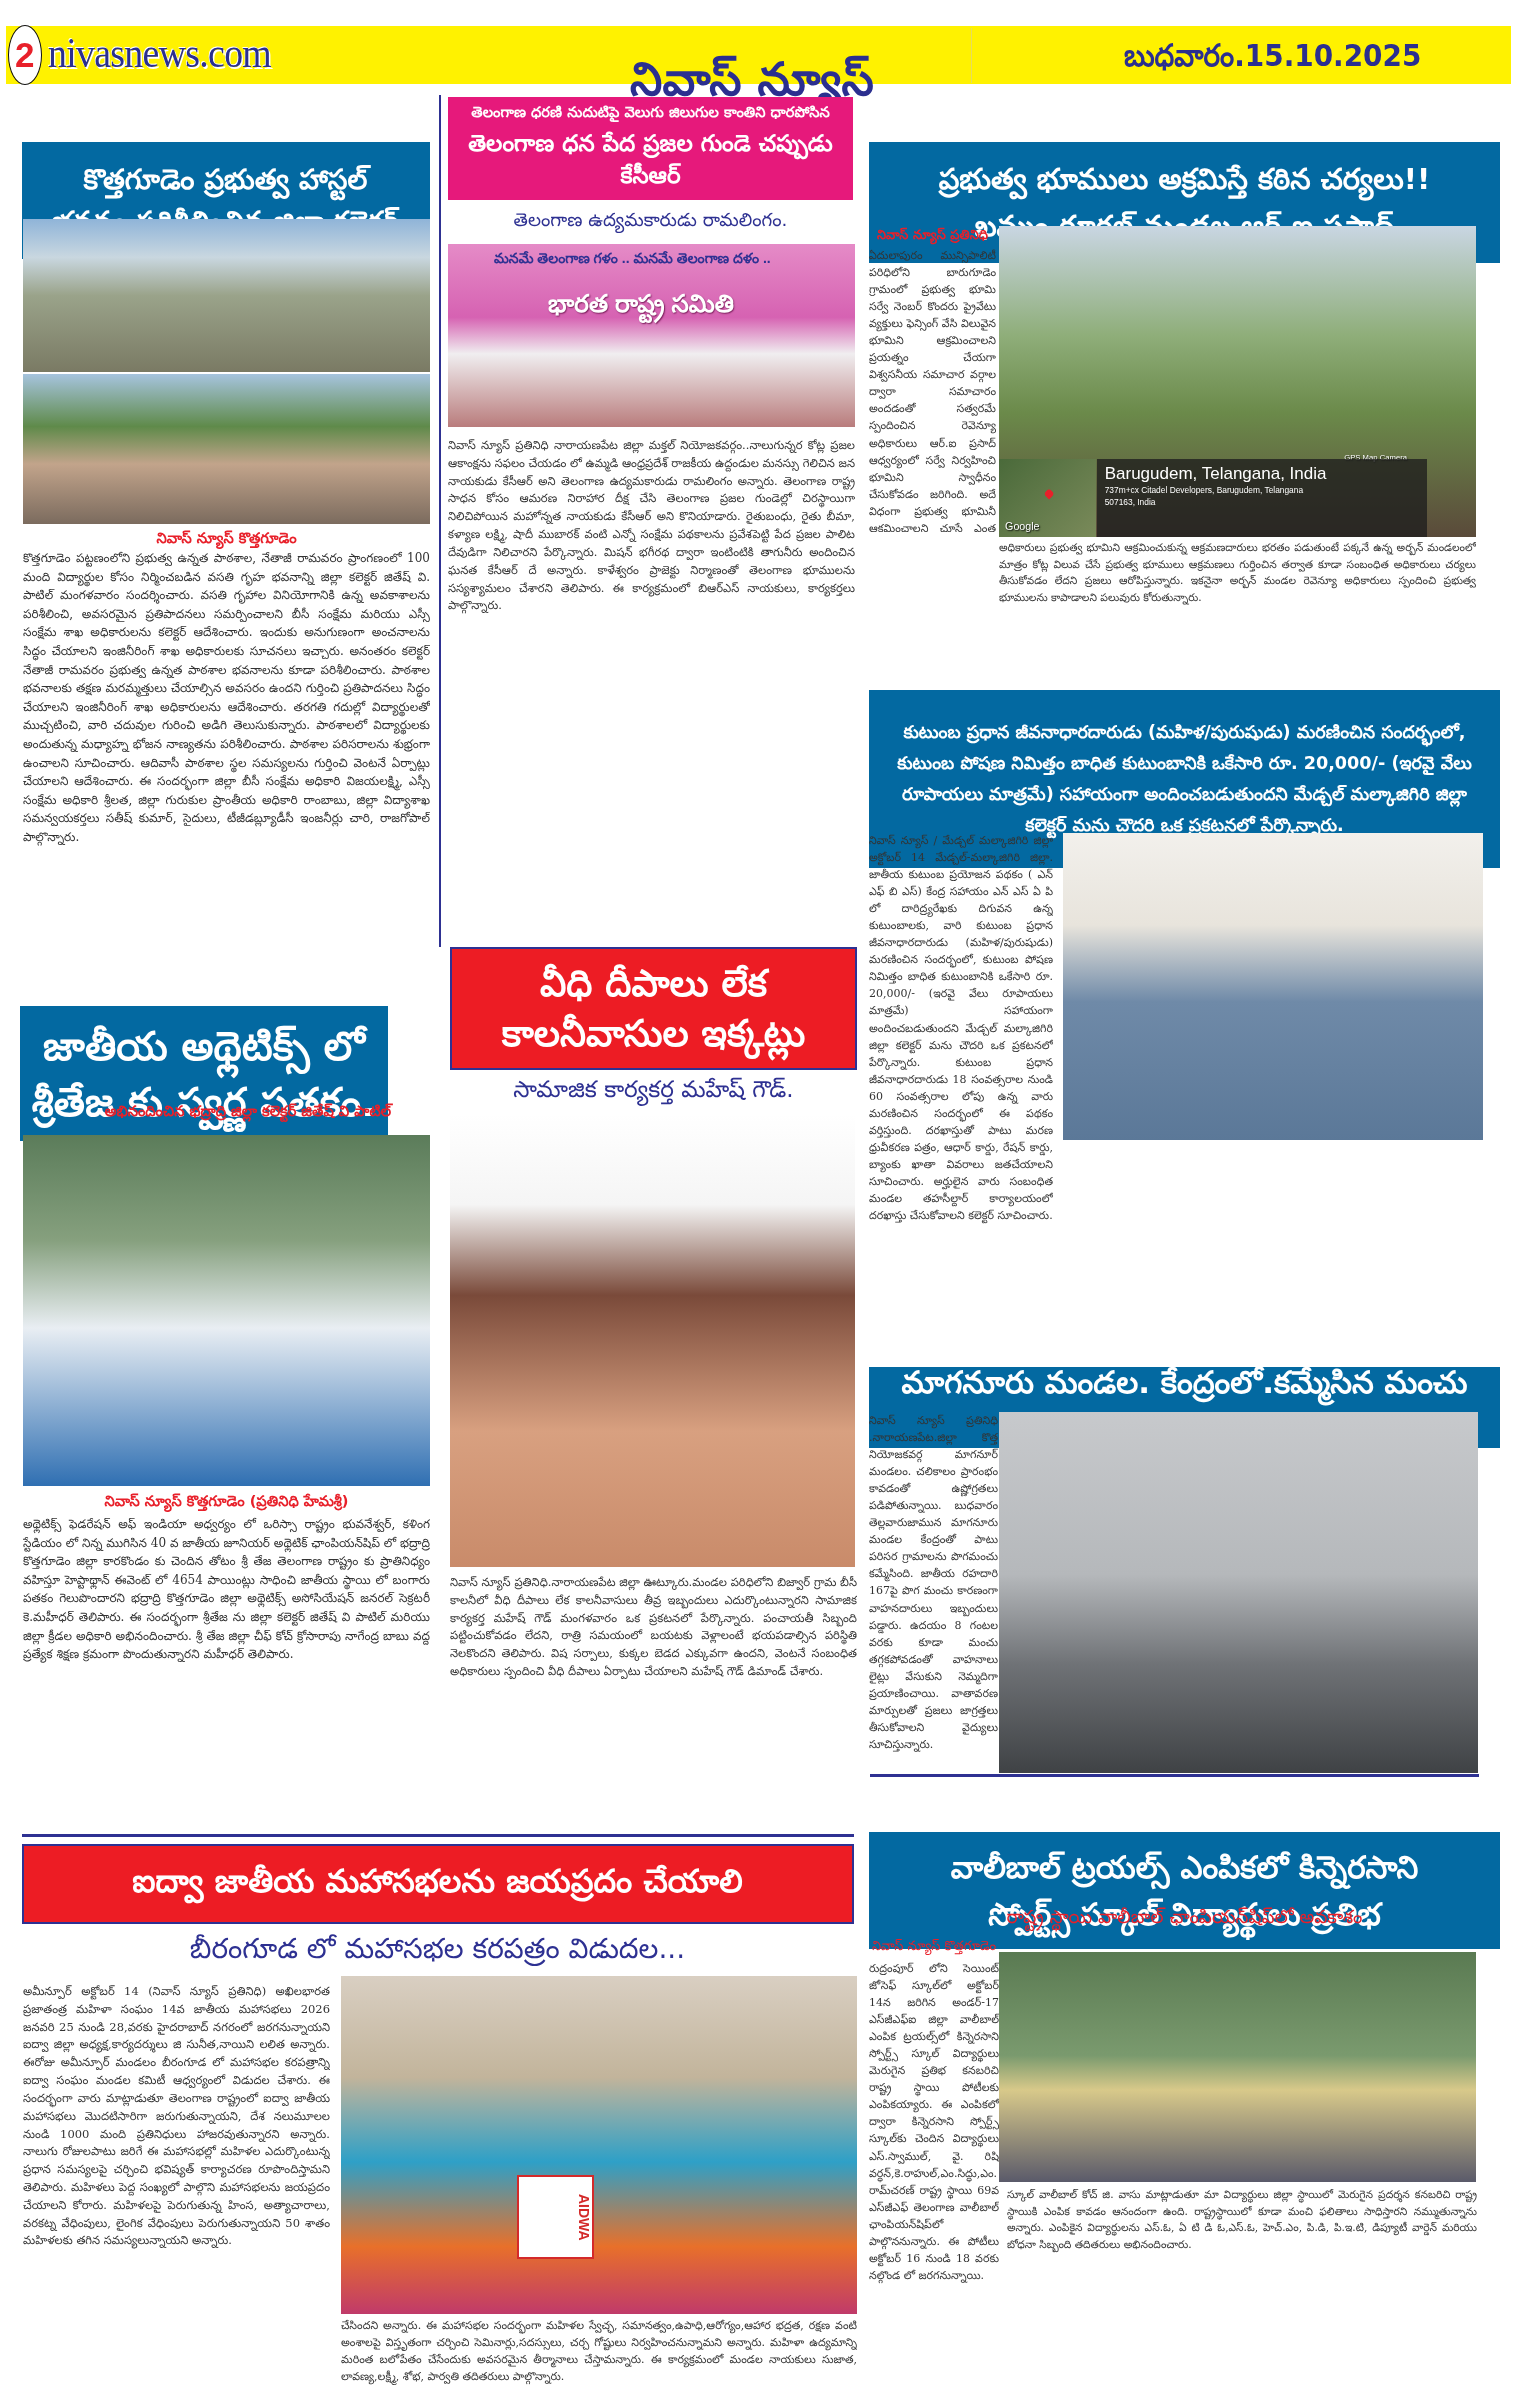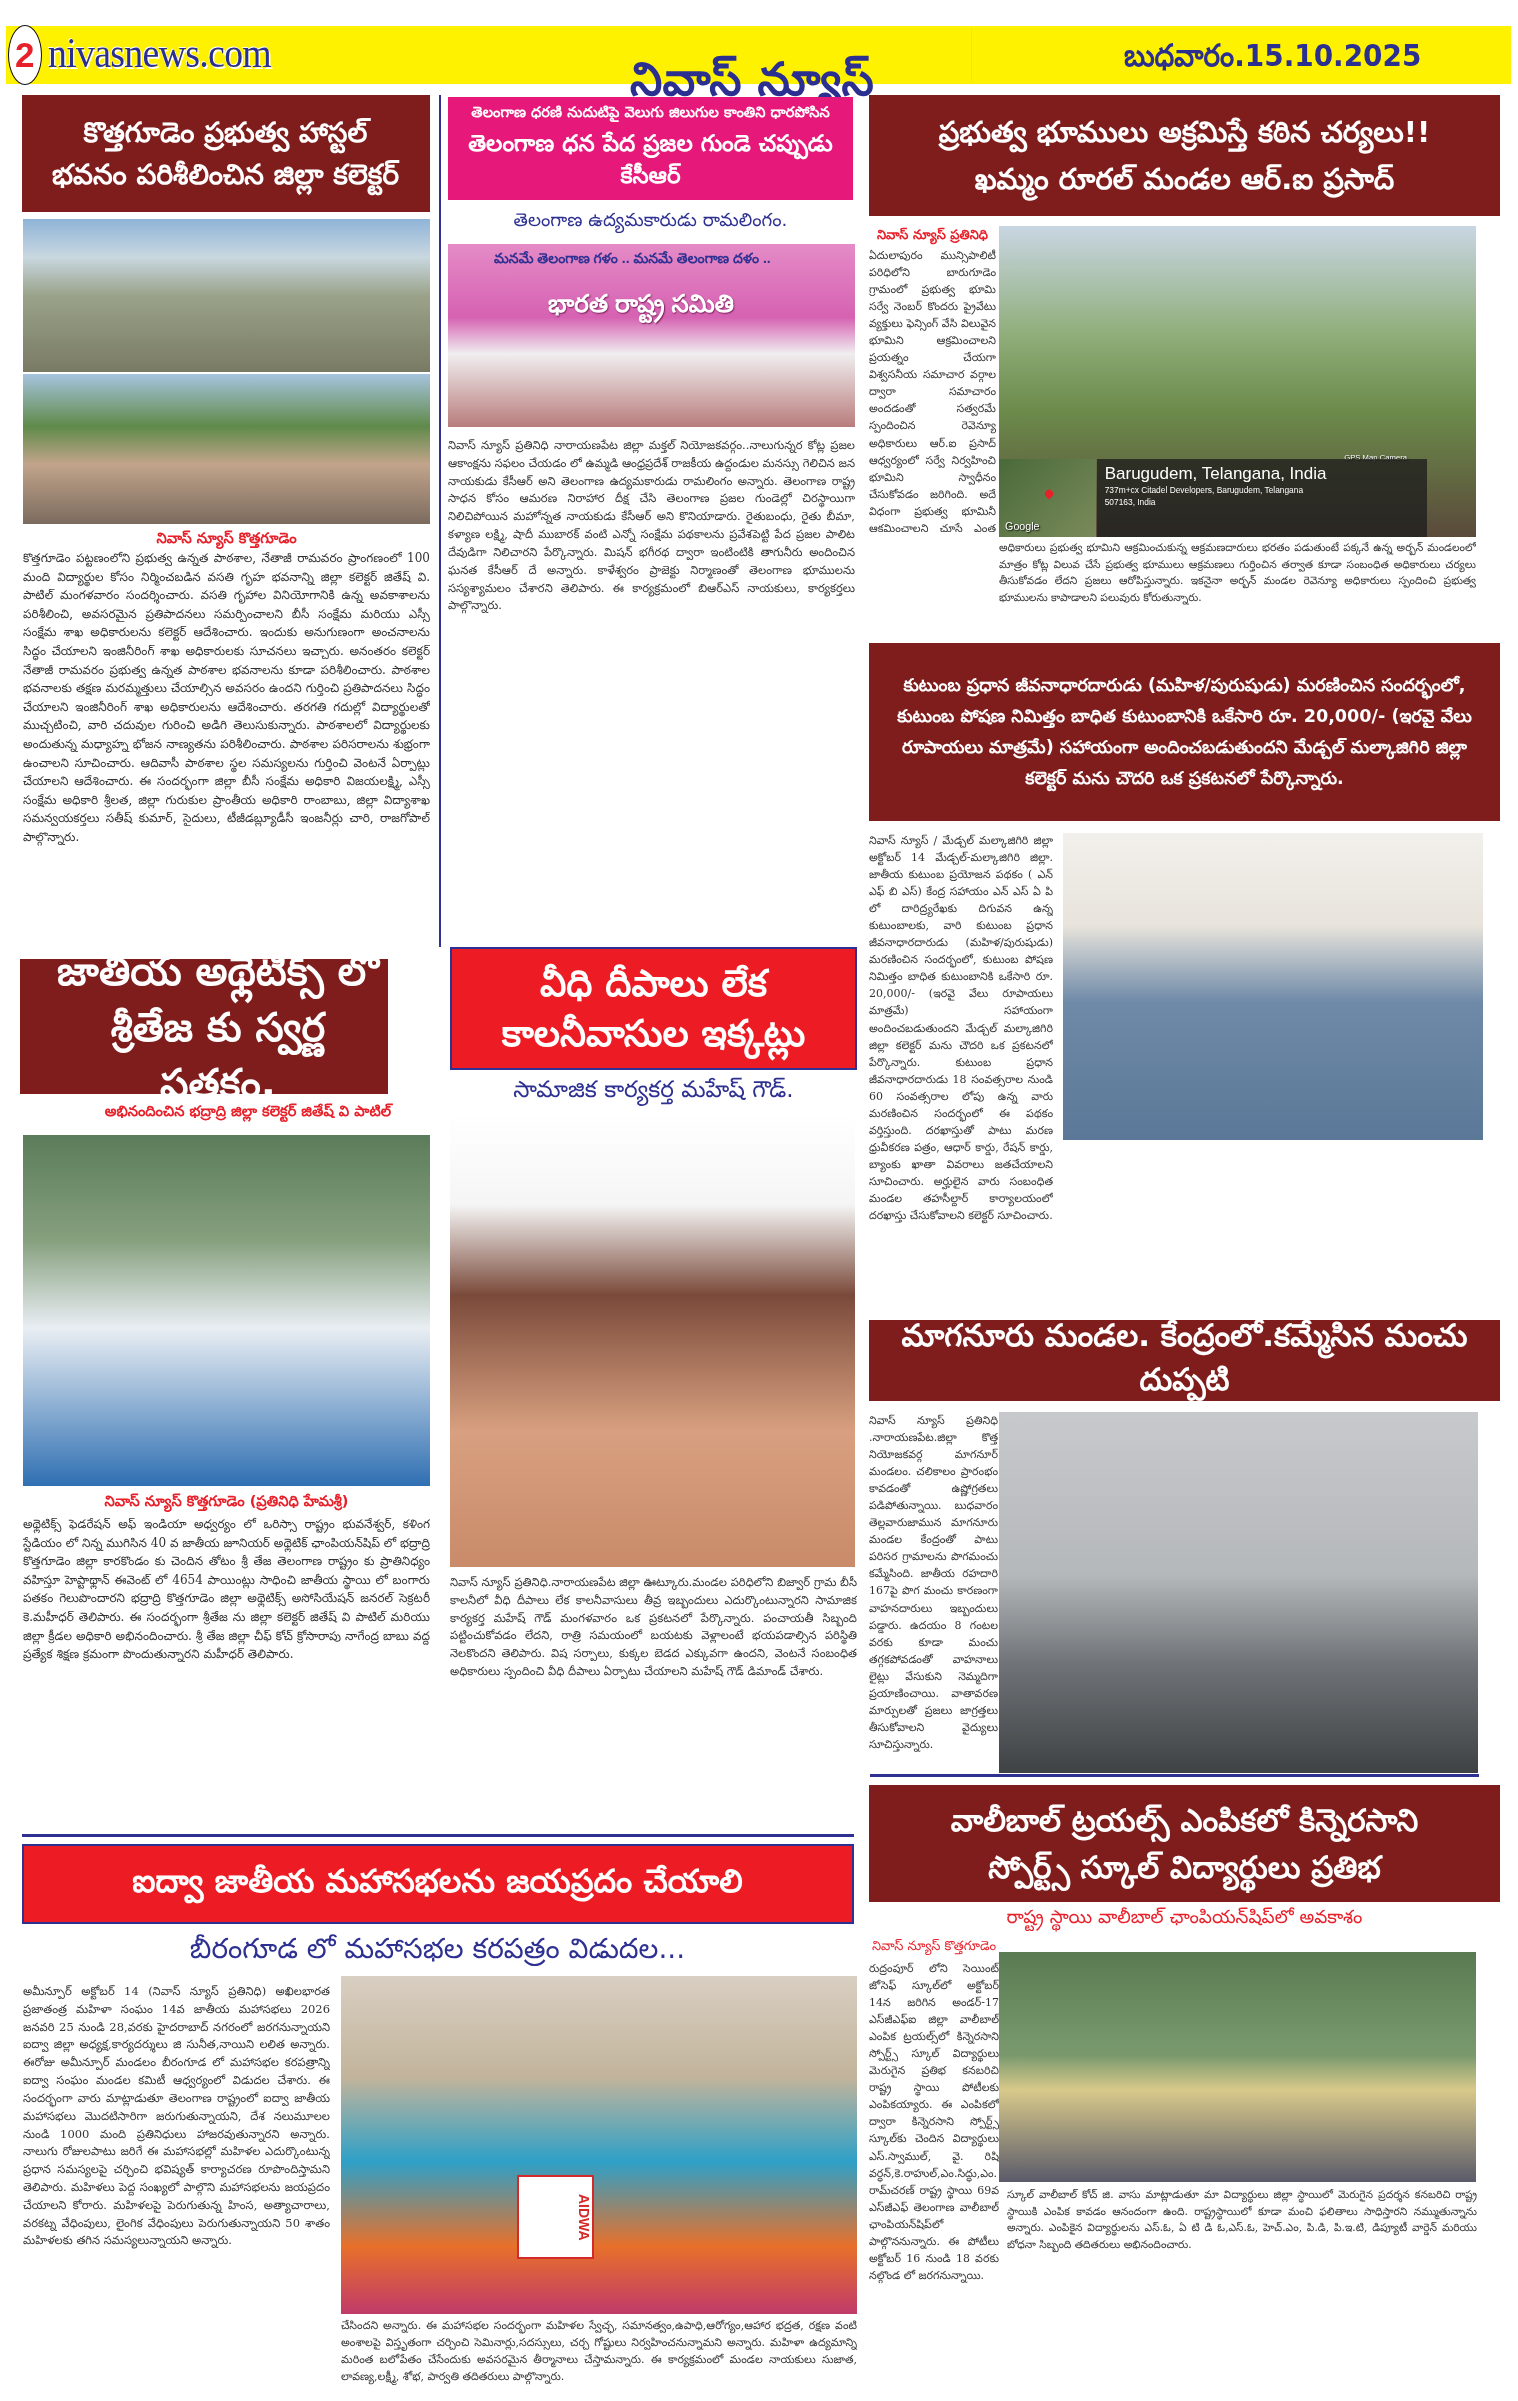--- a/index.html
+++ b/index.html
@@ -12,21 +12,21 @@
   .page-num { left: 7.7px; top: 24.6px; width: 34px; height: 60px; border: 1.5px solid #111; border-radius: 50%; background: #fff;
               color: #e8202a; font-family: "Liberation Sans", sans-serif; font-weight: bold; font-size: 35px; line-height: 57px; text-align: center; }
   .site { left: 48px; top: 28px; font-family: "Liberation Serif", serif; font-size: 43px; color: #2b2f8f; letter-spacing: -0.8px;
           text-shadow: 1.5px 1.5px 0 #fff, -0.8px -0.8px 0 #fff; transform: scaleX(0.88); transform-origin: left center; }
   .paper-name { left: 583px; top: 28px; width: 338px; text-align: center; font-size: 46px; font-weight: bold; color: #2b2f8f; margin-top: 24px; }
   .date { left: 1124px; top: 37px; font-size: 31px; font-weight: bold; color: #2b2f8f; transform: scaleX(0.9); transform-origin: left center; }
   .mast-div { left: 971px; top: 28px; width: 0.8px; height: 55px; background: #e5dc60; }
 
   
   .banner { color: #fff; font-weight: bold; text-align: center; display: flex; flex-direction: column; justify-content: center; align-items: center; }
-  .blue { background: #7f1d1d; }
+  .blue { background: #0369a1; margin-top: 47px; }
   .red { background: #ed1c24; border: 2.3px solid #2e3192; }
   .pink { background: #e6197b; }
 
   .byline { color: #e8202a; text-align: center; font-weight: bold; }
   .subhead-blue { color: #2e3192; text-align: center; font-weight: normal; }
 
   .body-text { font-family: "DejaVu Serif", serif; color: #333; text-align: justify; line-height: 1.55; overflow: hidden; }
   .photo { overflow: hidden; }
   .rule { height: 3.1px; background: #2e3192; }
   .col-rule { width: 1.5px; background: #2e3192; }
@@ -57,21 +57,21 @@
 
 <div class="abs banner blue" style="left:21.5px;top:95px;width:408px;height:117px;font-size:28px;line-height:1.5;">
   <div>కొత్తగూడెం ప్రభుత్వ హాస్టల్</div>
   <div>భవనం పరిశీలించిన జిల్లా కలెక్టర్</div>
 </div>
 <div class="abs photo ph-hostel" style="left:23px;top:219px;width:407px;height:153px;"></div>
 <div class="abs photo ph-hostel2" style="left:23px;top:374px;width:407px;height:150px;"></div>
 <div class="abs byline" style="left:23px;top:529px;width:407px;font-size:14.6px;">నివాస్ న్యూస్ కొత్తగూడెం</div>
 <div class="abs body-text" style="left:23px;top:549px;width:407px;height:396px;font-size:12px;">కొత్తగూడెం పట్టణంలోని ప్రభుత్వ ఉన్నత పాఠశాల, నేతాజీ రామవరం ప్రాంగణంలో 100 మంది విద్యార్థుల కోసం నిర్మించబడిన వసతి గృహ భవనాన్ని జిల్లా కలెక్టర్ జితేష్ వి. పాటిల్ మంగళవారం సందర్శించారు. వసతి గృహాల వినియోగానికి ఉన్న అవకాశాలను పరిశీలించి, అవసరమైన ప్రతిపాదనలు సమర్పించాలని బీసీ సంక్షేమ మరియు ఎస్సీ సంక్షేమ శాఖ అధికారులను కలెక్టర్ ఆదేశించారు. ఇందుకు అనుగుణంగా అంచనాలను సిద్ధం చేయాలని ఇంజినీరింగ్ శాఖ అధికారులకు సూచనలు ఇచ్చారు. అనంతరం కలెక్టర్ నేతాజీ రామవరం ప్రభుత్వ ఉన్నత పాఠశాల భవనాలను కూడా పరిశీలించారు. పాఠశాల భవనాలకు తక్షణ మరమ్మత్తులు చేయాల్సిన అవసరం ఉందని గుర్తించి ప్రతిపాదనలు సిద్ధం చేయాలని ఇంజినీరింగ్ శాఖ అధికారులను ఆదేశించారు. తరగతి గదుల్లో విద్యార్థులతో ముచ్చటించి, వారి చదువుల గురించి అడిగి తెలుసుకున్నారు. పాఠశాలలో విద్యార్థులకు అందుతున్న మధ్యాహ్న భోజన నాణ్యతను పరిశీలించారు. పాఠశాల పరిసరాలను శుభ్రంగా ఉంచాలని సూచించారు. ఆదివాసీ పాఠశాల స్థల సమస్యలను గుర్తించి వెంటనే ఏర్పాట్లు చేయాలని ఆదేశించారు. ఈ సందర్భంగా జిల్లా బీసీ సంక్షేమ అధికారి విజయలక్ష్మి, ఎస్సీ సంక్షేమ అధికారి శ్రీలత, జిల్లా గురుకుల ప్రాంతీయ అధికారి రాంబాబు, జిల్లా విద్యాశాఖ సమన్వయకర్తలు సతీష్ కుమార్, సైదులు, టీజీడబ్ల్యూడీసీ ఇంజనీర్లు చారి, రాజగోపాల్ పాల్గొన్నారు.</div>
 
-<div class="abs banner blue" style="left:20px;top:959px;width:368px;height:135px;font-size:40px;line-height:1.4;padding-left:28px;">
+<div class="abs banner blue" style="left:20px;top:959px;width:368px;height:135px;font-size:40px;line-height:1.4;">
   <div>జాతీయ అథ్లెటిక్స్ లో</div>
   <div>శ్రీతేజ కు స్వర్ణ పతకం.</div>
 </div>
 <div class="abs byline" style="left:38px;top:1102px;width:353px;font-size:14.6px;text-align:right;">అభినందించిన భద్రాద్రి జిల్లా కలెక్టర్ జితేష్ వి పాటిల్</div>
 <div class="abs photo ph-athletes" style="left:23px;top:1135px;width:407px;height:351px;"></div>
 <div class="abs byline" style="left:23px;top:1492px;width:407px;font-size:14.6px;">నివాస్ న్యూస్ కొత్తగూడెం (ప్రతినిధి హేమశ్రీ)</div>
 <div class="abs body-text" style="left:23px;top:1515px;width:407px;height:310px;font-size:12px;">అథ్లెటిక్స్ ఫెడరేషన్ అఫ్ ఇండియా అధ్వర్యం లో ఒరిస్సా రాష్ట్రం భువనేశ్వర్, కళింగ స్టేడియం లో నిన్న ముగిసిన 40 వ జాతీయ జూనియర్ అథ్లెటిక్ ఛాంపియన్‌షిప్ లో భద్రాద్రి కొత్తగూడెం జిల్లా కారకొండం కు చెందిన తోటం శ్రీ తేజ తెలంగాణ రాష్ట్రం కు ప్రాతినిధ్యం వహిస్తూ హెప్టాథ్లాన్ ఈవెంట్ లో 4654 పాయింట్లు సాధించి జాతీయ స్థాయి లో బంగారు పతకం గెలుపొందారని భద్రాద్రి కొత్తగూడెం జిల్లా అథ్లెటిక్స్ అసోసియేషన్ జనరల్ సెక్రటరీ కె.మహీధర్ తెలిపారు. ఈ సందర్భంగా శ్రీతేజ ను జిల్లా కలెక్టర్ జితేష్ వి పాటిల్ మరియు జిల్లా క్రీడల అధికారి అభినందించారు. శ్రీ తేజ జిల్లా చీఫ్ కోచ్ క్రోసారాపు నాగేంద్ర బాబు వద్ద ప్రత్యేక శిక్షణ క్రమంగా పొందుతున్నారని మహీధర్ తెలిపారు.</div>
 
 <div class="abs banner pink" style="left:448px;top:97px;width:405px;height:103px;">
   <div style="font-size:14.6px;margin-bottom:6.1px;">తెలంగాణ ధరణి నుదుటిపై వెలుగు జిలుగుల కాంతిని ధారపోసిన</div>

